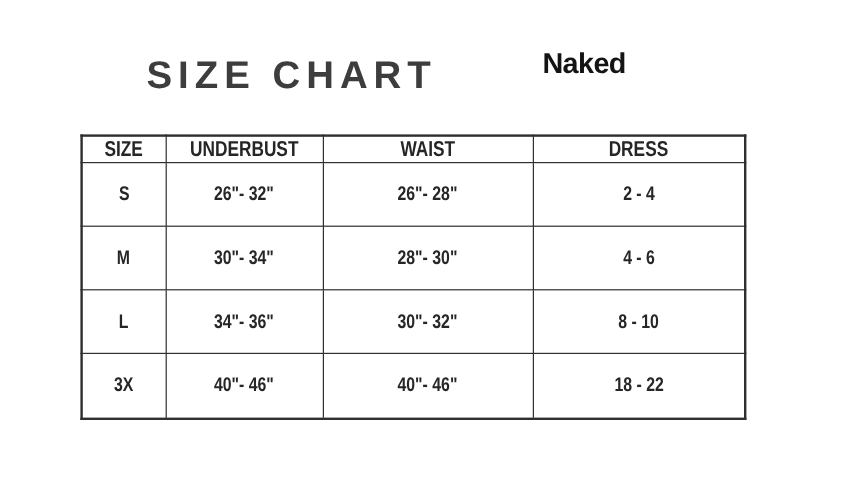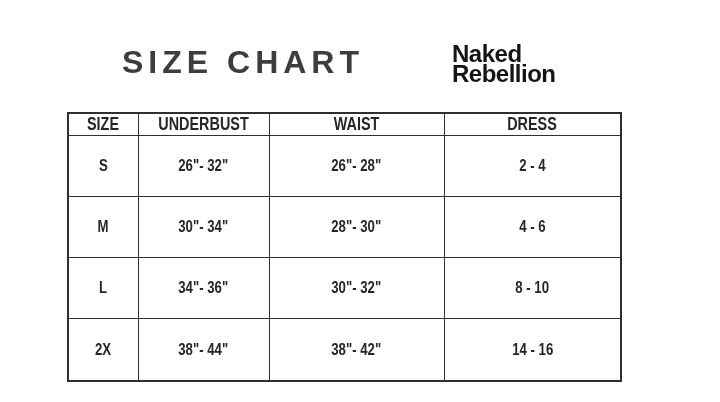--- a/index.html
+++ b/index.html
@@ -45,21 +45,21 @@
     color: #141414;
   }
   .brand div { white-space: nowrap; }
 
   
   table.size-table {
     position: absolute;
     left: 67px;
     top: 112px;
     width: 553px;
-    height: 270px;
+    height: 238px;
     border-collapse: collapse;
     table-layout: fixed;
     border: 2.5px solid #2f2f2f;
   }
   table.size-table th,
   table.size-table td {
     border: 1.5px solid #2f2f2f;
     text-align: center;
     vertical-align: middle;
     padding: 0;
@@ -84,21 +84,20 @@
 </style>
 </head>
 <body>
 
 <div class="canvas">
 
   <h1 class="page-title">SIZE CHART</h1>
 
   <div class="brand">
     <div>Naked</div>
-    <div>Rebellion</div>
   </div>
 
   <table class="size-table">
     <colgroup>
       <col style="width:70px">
       <col style="width:131px">
       <col style="width:175px">
       <col style="width:177px">
     </colgroup>
     <thead>
@@ -122,21 +121,21 @@
         <td><span class="cnd">28"- 30"</span></td>
         <td><span class="cnd">4 - 6</span></td>
       </tr>
       <tr>
         <td><span class="cnd">L</span></td>
         <td><span class="cnd">34"- 36"</span></td>
         <td><span class="cnd">30"- 32"</span></td>
         <td><span class="cnd">8 - 10</span></td>
       </tr>
       <tr>
-        <td><span class="cnd">2X</span></td>
-        <td><span class="cnd">38"- 44"</span></td>
-        <td><span class="cnd">38"- 42"</span></td>
-        <td><span class="cnd">14 - 16</span></td>
+        <td><span class="cnd">3X</span></td>
+        <td><span class="cnd">40"- 46"</span></td>
+        <td><span class="cnd">40"- 46"</span></td>
+        <td><span class="cnd">18 - 22</span></td>
       </tr>
     </tbody>
   </table>
 
 </div>
 
 </body></html>

